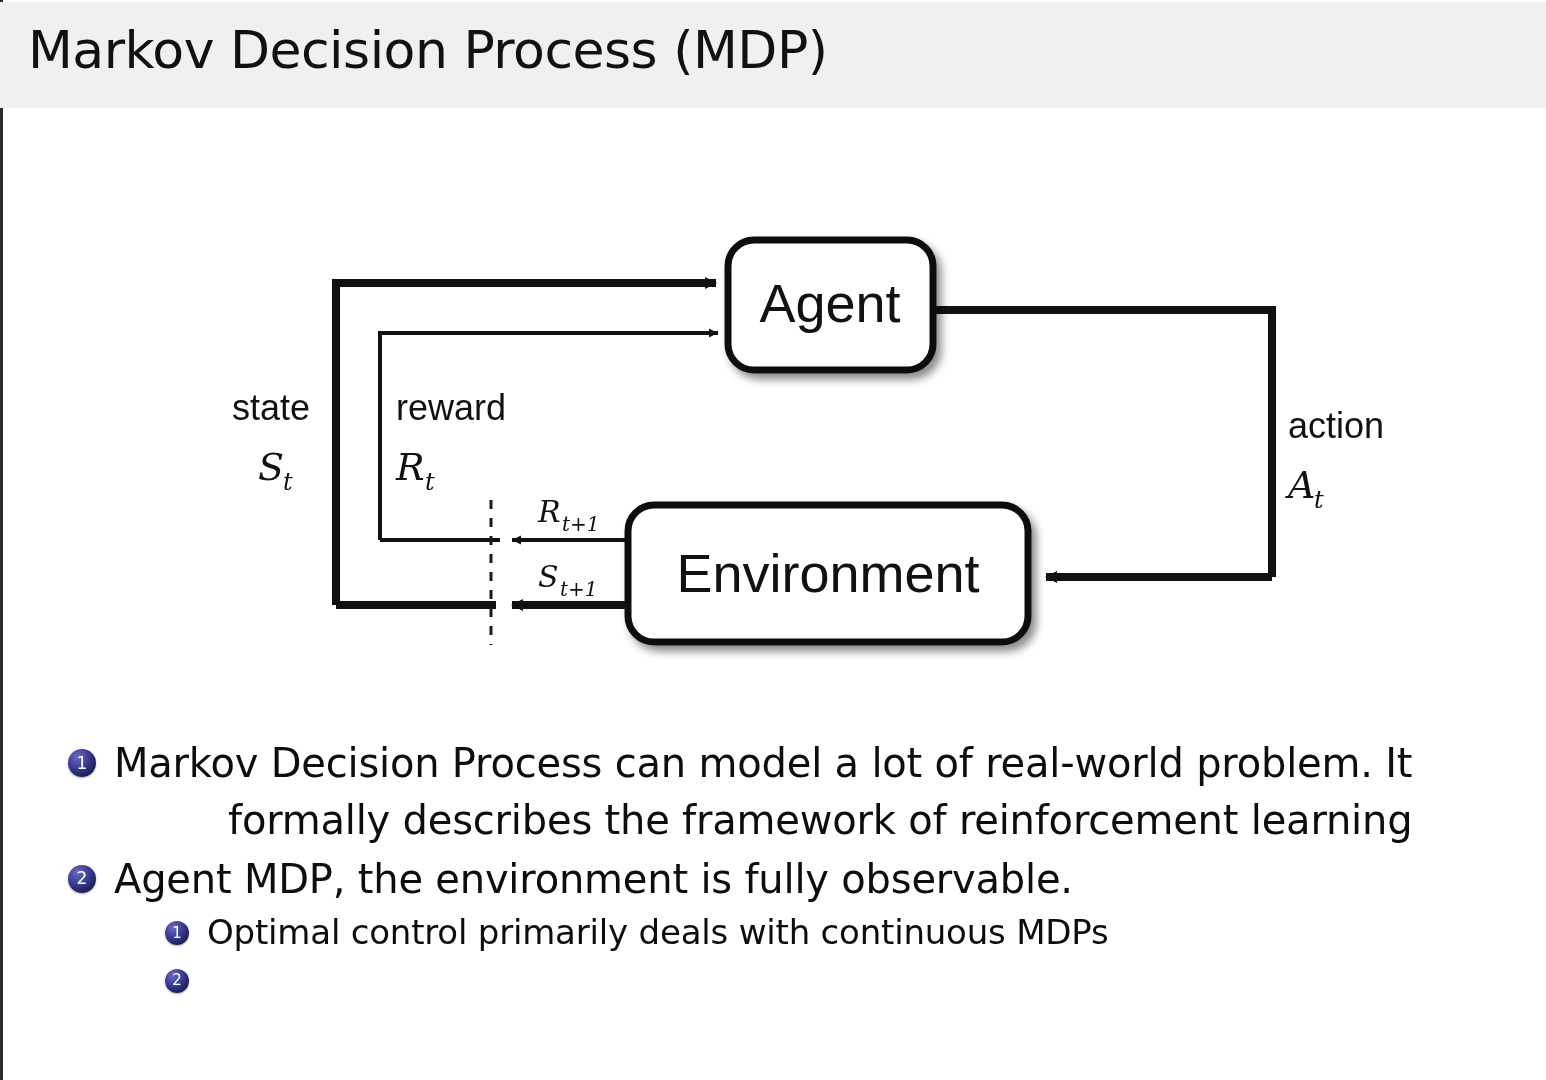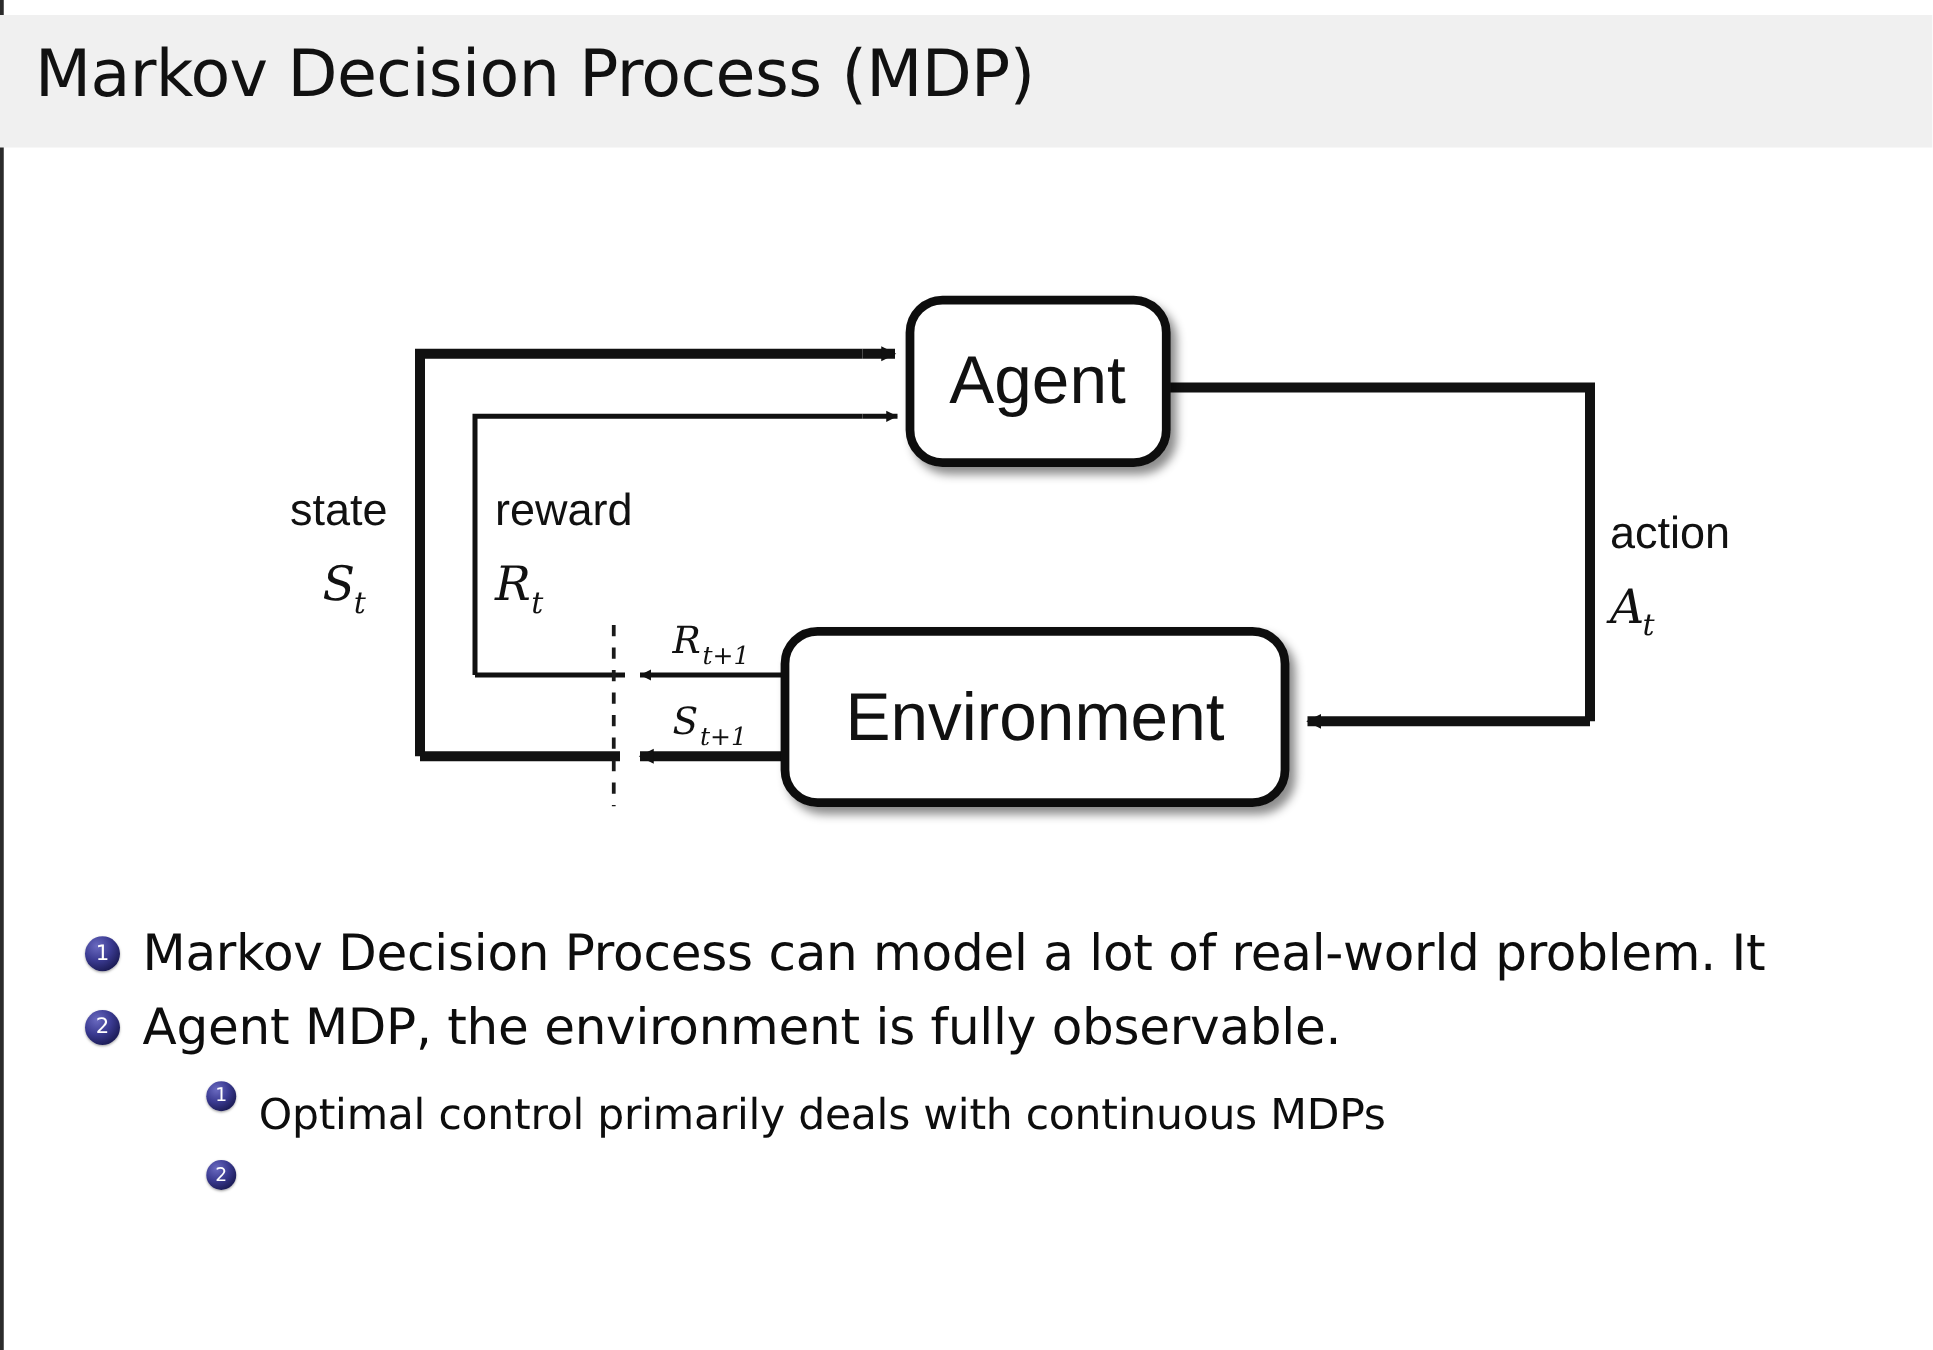--- a/index.html
+++ b/index.html
@@ -28,21 +28,21 @@
     position: absolute;
     left: 0; top: 0;
     width: 3px;
     height: 1080px;
     background: #2b2b2b;
   }
 
   
   #header-bar {
     position: absolute;
-    left: 0; top: 12px;
+    left: 0; top: 2px;
     width: 1546px;
     height: 106px;
     background: #f0f0f0;
   }
   #page-title {
     position: absolute;
     left: 28px;
     top: 18px;
     font-family: "DejaVu Sans", sans-serif;
     font-size: 52px;
@@ -153,21 +153,20 @@
     letter-spacing: -0.2px;
     text-align: right;
   }
   .bullet-text-2 {
     font-family: "DejaVu Sans", sans-serif;
     font-size: 34px;
     line-height: 1.40;
     color: #0d0d0d;
     padding-left: 18px;
     letter-spacing: -0.2px;
-    margin-top: 16px;
   }
   .bullet-text .l2 { display: block; }
 </style>
 </head>
 <body>
 
 <div id="slide">
 
   <div class="edge-stripe"></div>
 
@@ -255,20 +254,21 @@
       </g>
     </svg>
   </div>
 
   <div id="bullets">
 
     <div class="bullet-row lvl1">
       <div class="badge badge-1">1</div>
       <div class="bullet-text">
         <span class="l2">Markov Decision Process can model a lot of real-world problem. It</span>
+        <span class="l2">formally describes the framework of reinforcement learning</span>
       </div>
     </div>
 
     <div class="bullet-row lvl1">
       <div class="badge badge-1">2</div>
       <div class="bullet-text">
         <span class="l2">Agent MDP, the environment is fully observable.</span>
       </div>
     </div>
 

